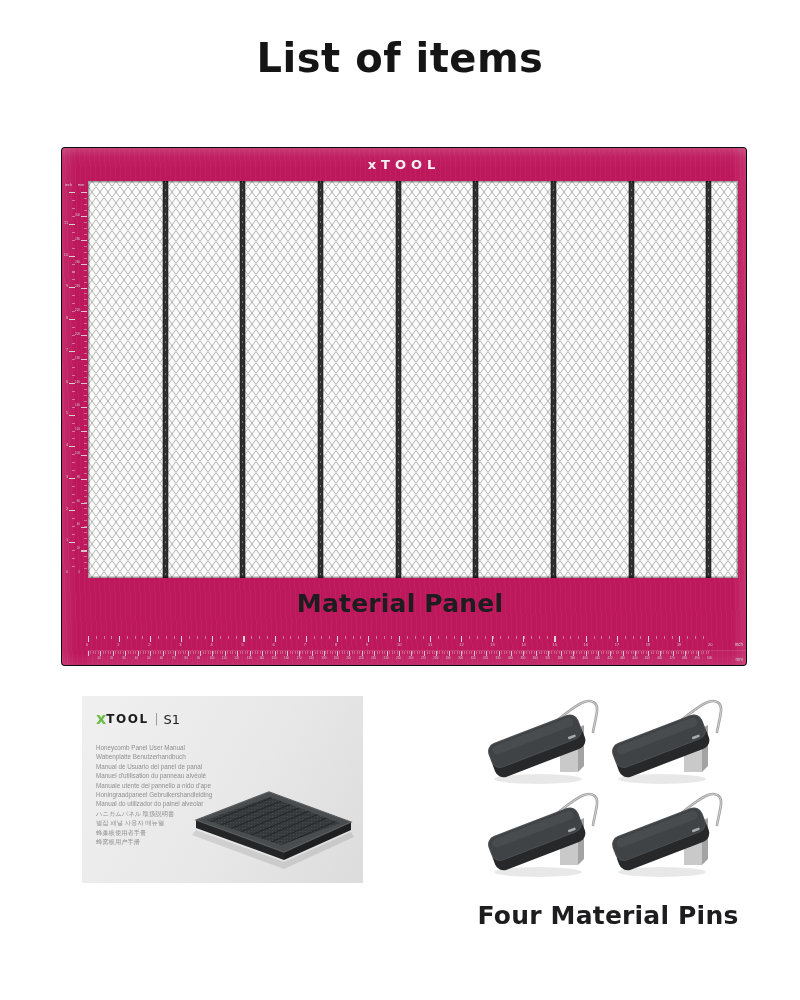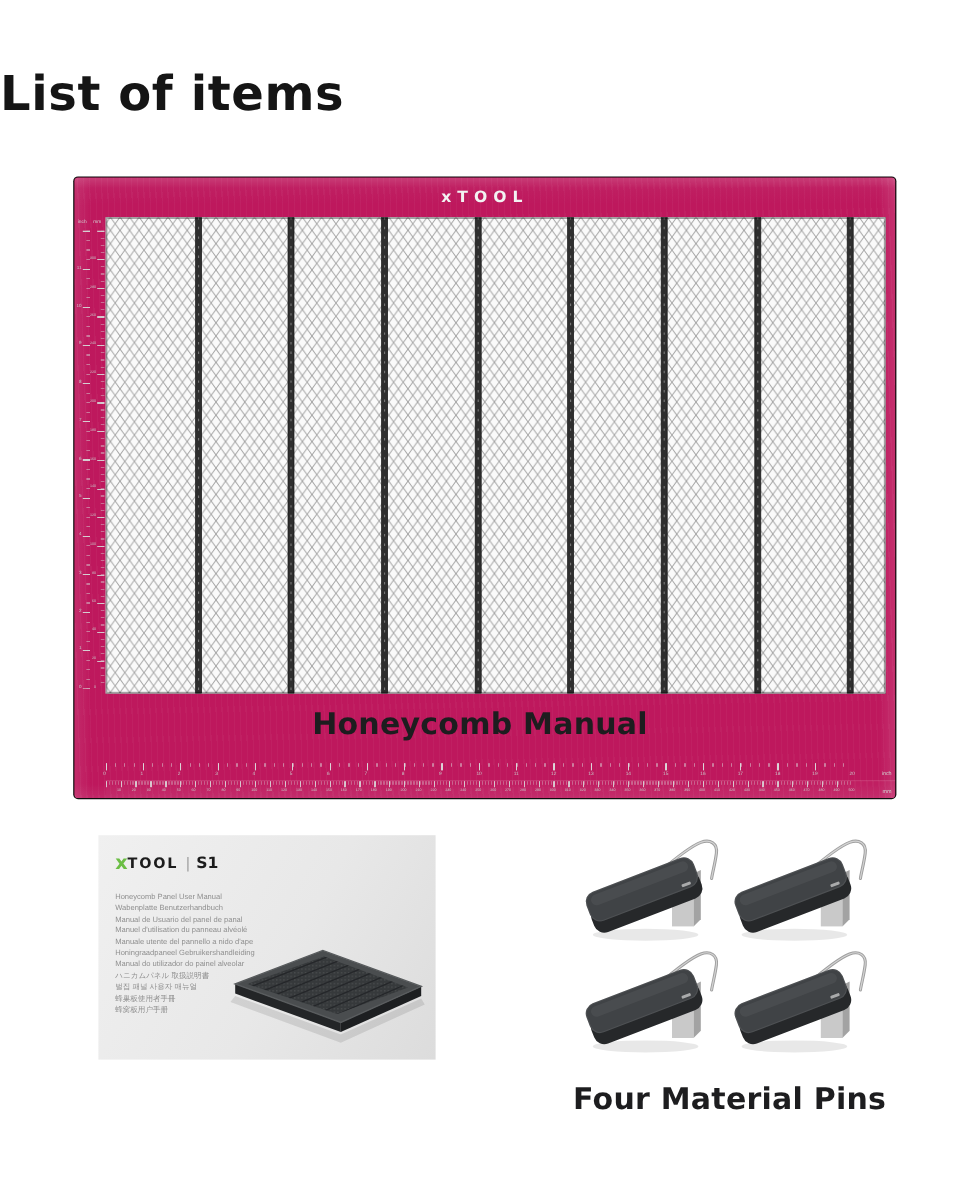--- a/index.html
+++ b/index.html
@@ -1,20 +1,20 @@
 <!DOCTYPE html>
 <html><head>
 <meta charset="utf-8">
 <style>
   html,body{margin:0;padding:0;background:#fff;}
   .page{position:relative;width:800px;height:1000px;background:#ffffff;overflow:hidden;
         font-family:"Liberation Sans", sans-serif;}
 
   
-  .title{position:absolute;left:0;top:56px;width:800px;
+  .title{position:absolute;left:0;top:35px;width:800px;text-align:center;
          font-family:"DejaVu Sans", sans-serif;font-size:40px;font-weight:800;
          color:#151515;letter-spacing:0.5px;}
 
   
   .caption{position:absolute;text-align:center;font-family:"DejaVu Sans", sans-serif;
            font-size:25px;font-weight:600;color:#1d1d1f;letter-spacing:0.2px;}
   .cap-panel{left:0;top:589px;width:800px;}
   .cap-manual{left:82px;top:901px;width:281px;}
   .cap-pins{left:470px;top:901px;width:276px;}
 
@@ -63,21 +63,21 @@
   .rnum{position:absolute;color:#c9c9c9;line-height:1;}
 
   
   .manual{position:absolute;left:82px;top:696px;width:281px;height:187px;
           background:linear-gradient(120deg,#f0f0f0 0%,#e8e8e8 55%,#dcdcdc 100%);}
   .manual-logo{position:absolute;left:14px;top:15px;display:flex;align-items:center;
           font-family:"DejaVu Sans", sans-serif;}
   .brand-x{font-size:16px;font-weight:800;line-height:1;}
   .brand-rest{font-size:12px;font-weight:800;color:#1c1c1c;letter-spacing:1.5px;line-height:1;}
   .brand-divider{color:#9a9a9a;font-size:12px;font-weight:400;margin:0 5px 0 6px;}
-  .brand-model{font-size:13px;font-weight:700;color:#1c1c1c;line-height:1;}
+  .brand-model{font-size:13px;font-weight:400;color:#1c1c1c;line-height:1;}
   .manual-lines{position:absolute;left:14px;top:47px;width:180px;}
   .manual-line{font-size:6.3px;line-height:9.4px;color:#8f8f8f;white-space:nowrap;}
   .manual-art{position:absolute;right:6px;bottom:6px;}
 
   
   .pins-grid{position:absolute;left:480px;top:694px;width:248px;height:186px;
              display:grid;grid-template-columns:repeat(2,1fr);grid-template-rows:repeat(2,1fr);}
   .pin-cell{width:124px;height:93px;}
 </style>
 </head>
@@ -255,21 +255,21 @@
             <span class="rnum" style="left: 581.68px; top: 6px; font-size: 3px;">470</span>
             <span class="rnum" style="left: 594.12px; top: 6px; font-size: 3px;">480</span>
             <span class="rnum" style="left: 606.56px; top: 6px; font-size: 3px;">490</span>
             <span class="rnum" style="left: 619px; top: 6px; font-size: 3px;">500</span>
           </div>
         <span class="hunit">mm</span>
       </div>
     </div>
   </div>
 
-  <div class="caption cap-panel">Honeycomb Manual</div>
+  <div class="caption cap-panel">Material Panel</div>
 
   <div class="manual">
     <div class="manual-logo">
       <span class="brand-x" style="color: rgb(108, 190, 69);">x</span>
         <span class="brand-rest">TOOL</span>
       <span class="brand-divider">|</span>
       <span class="brand-model">S1</span>
     </div>
     <div class="manual-lines" id="manual-lines">
         <div class="manual-line">Honeycomb Panel User Manual</div>

